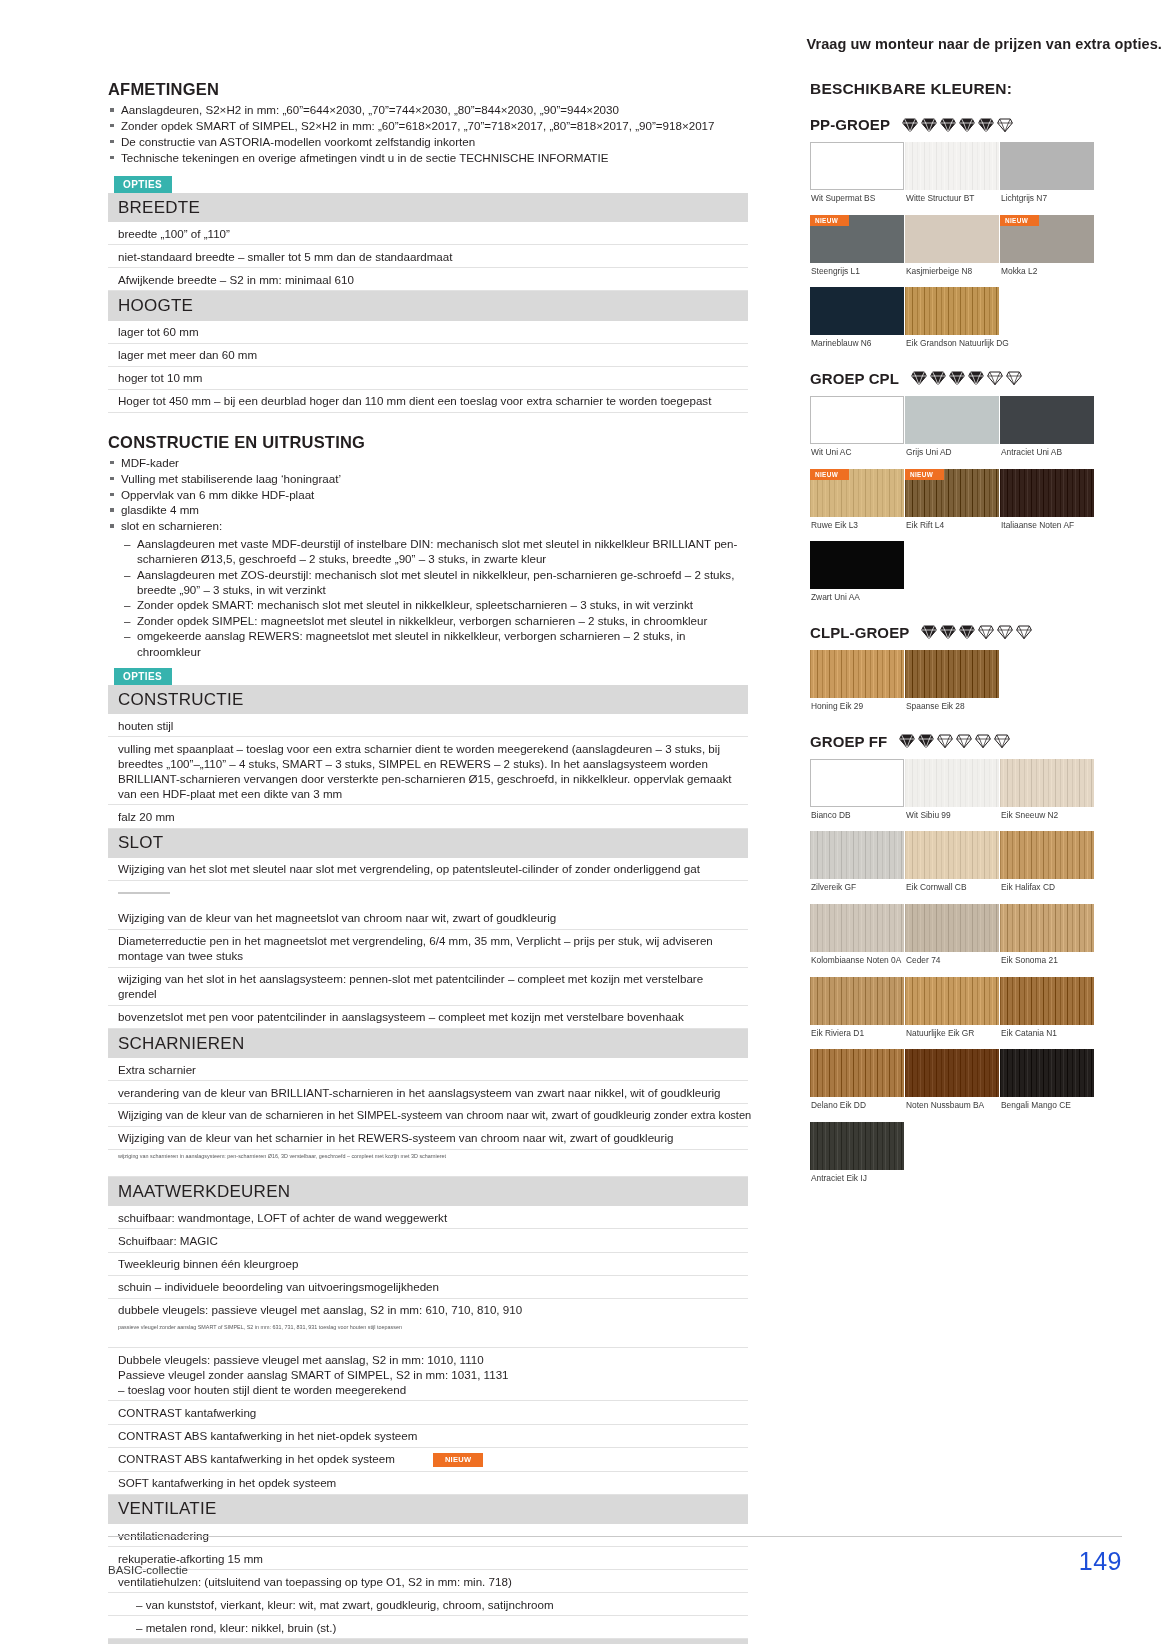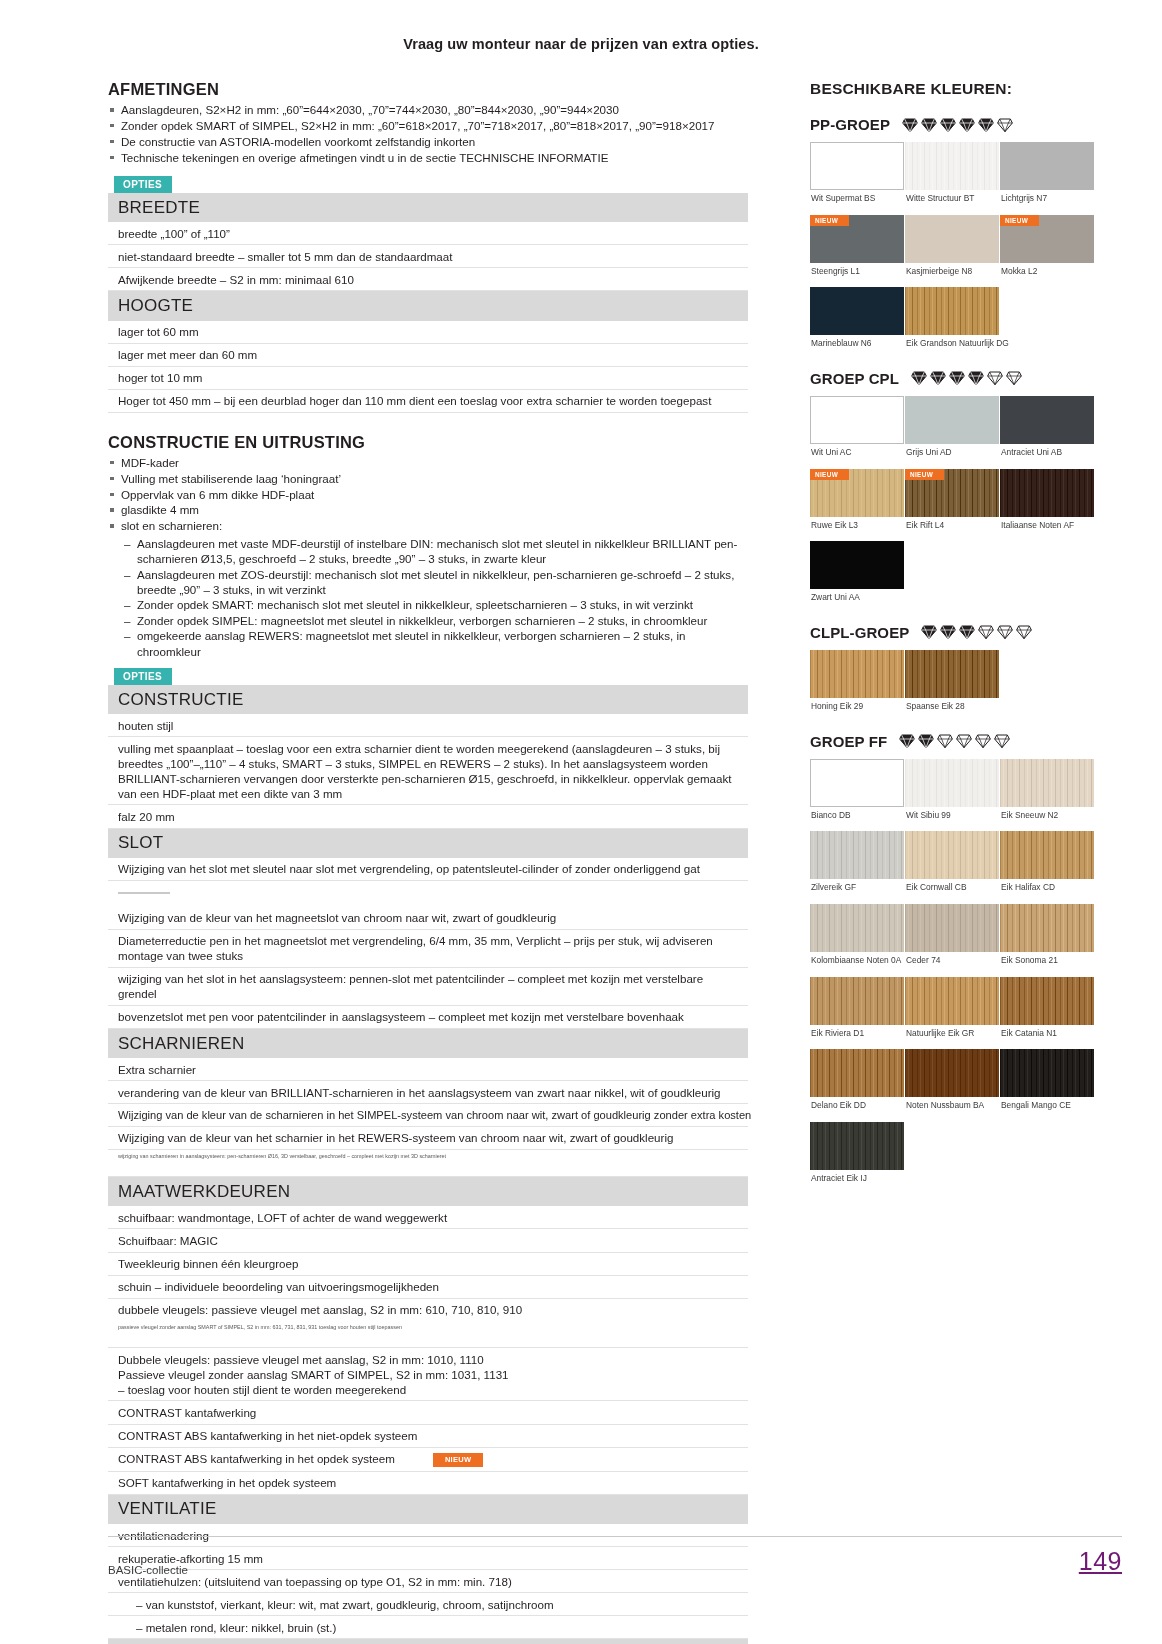--- a/index.html
+++ b/index.html
@@ -7,21 +7,21 @@
     width: 1162px; height: 1644px;
     background: #ffffff;
     font-family: "Liberation Sans", sans-serif;
     color: #231f20;
     position: relative;
     overflow: hidden;
   }
   .page { position: relative; width: 1162px; height: 1644px; padding: 0; }
 
   .top-banner {
-    text-align: center;
+    text-align: right;
     font-size: 14.5px;
     font-weight: 600;
     color: #231f20;
     padding-top: 36px;
     letter-spacing: 0.1px;
   }
 
   .cols { display: flex; padding: 0 40px 0 108px; margin-top: 28px; gap: 0; }
   .col-left { width: 640px; flex: 0 0 640px; }
   .col-right { width: 300px; flex: 0 0 300px; margin-left: 62px; }
@@ -158,21 +158,21 @@
   .footer {
     position: absolute;
     left: 108px; right: 40px; bottom: 68px;
     border-top: 1px solid #c9c9c9;
     padding-top: 10px;
     display: flex;
     justify-content: space-between;
     align-items: flex-end;
   }
   .footer .fl { font-size: 11.5px; color: #3b3b3b; }
-  .footer .fr { font-size: 25px; color: #701a75; letter-spacing: 0.5px; text-decoration: underline; }
+  .footer .fr { font-size: 25px; color: #1d4ed8; letter-spacing: 0.5px; }
 </style>
 </head>
 <body>
 
 <div class="page">
 
   <div class="top-banner">Vraag uw monteur naar de prijzen van extra opties.</div>
 
   <div class="cols">
 

